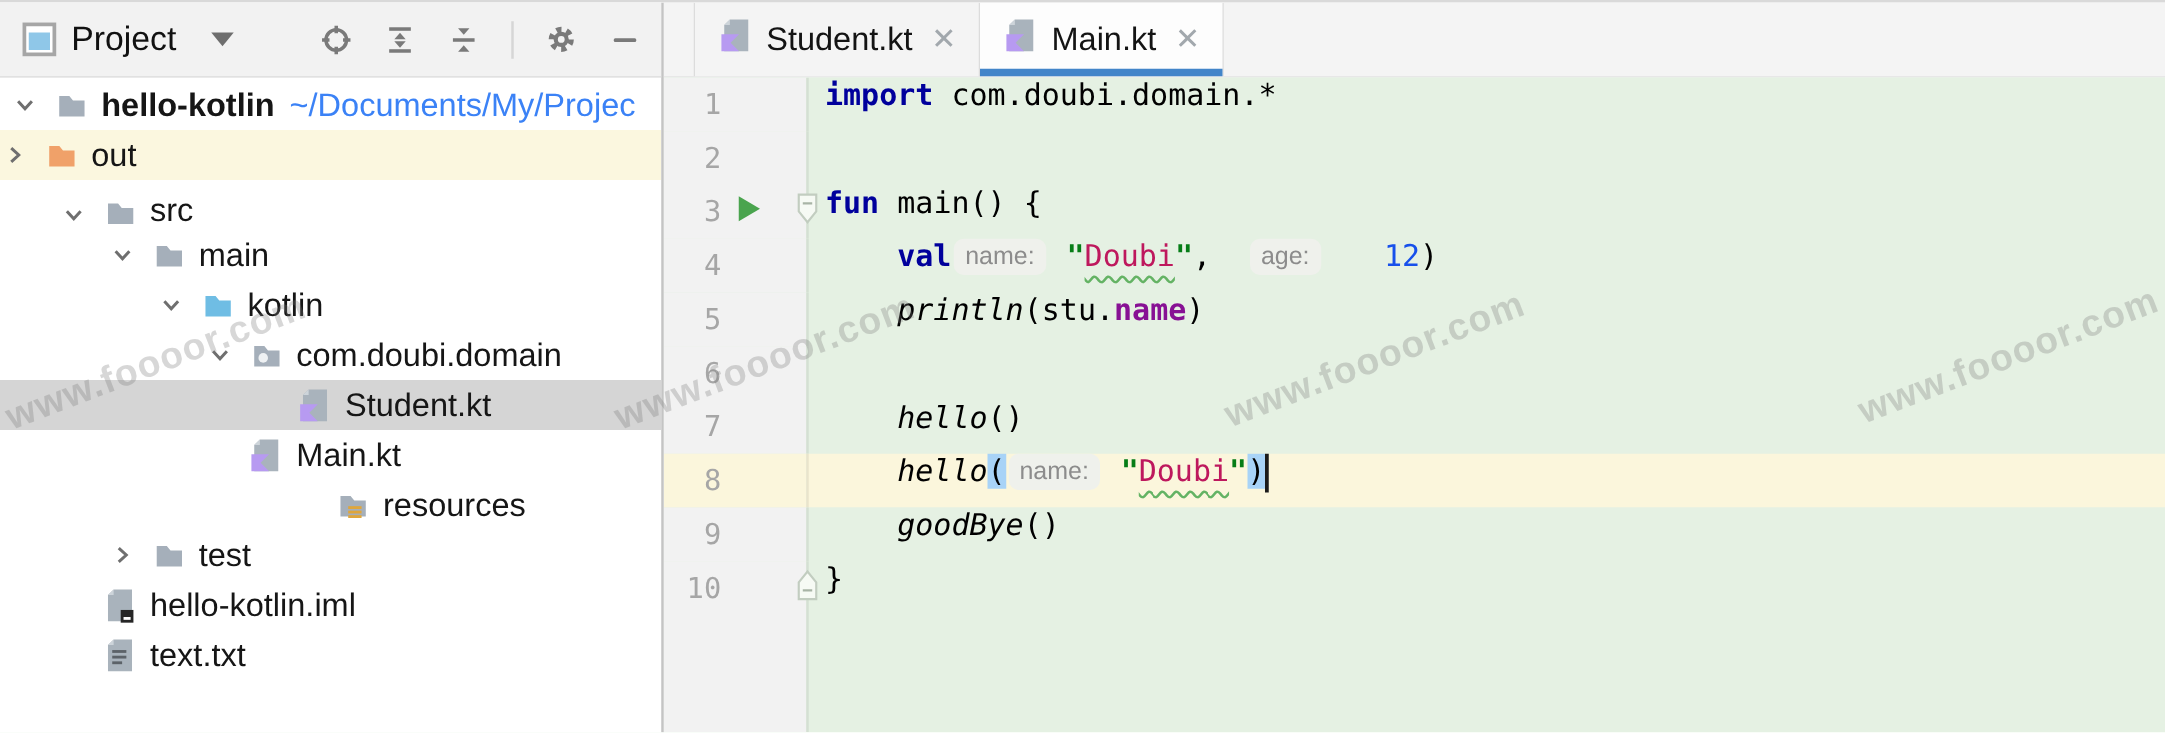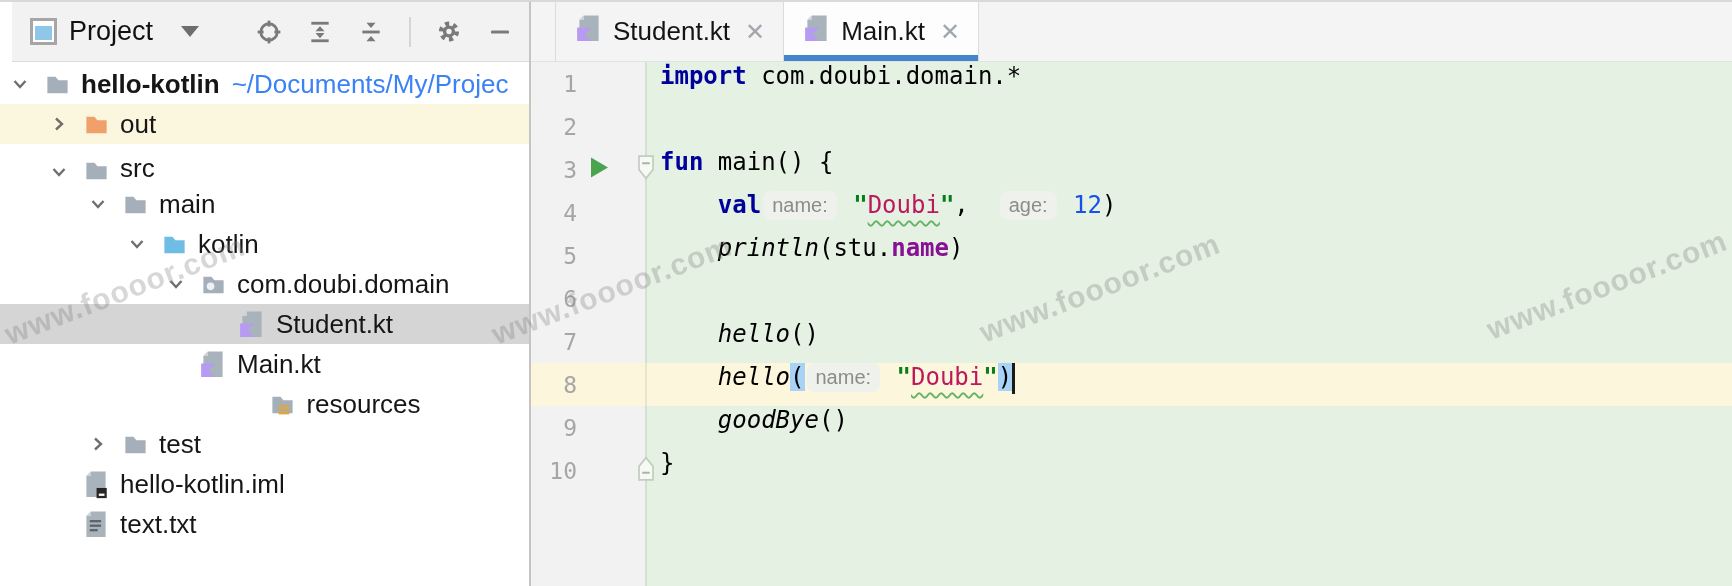--- a/index.html
+++ b/index.html
@@ -21,21 +21,20 @@
     border-right:2px solid #c4c4c4;
     display:flex;flex-direction:column;
     overflow:hidden;
   }
   .panel-header{
     height:60px;min-height:60px;
     background:#f2f2f2;
     border-bottom:1px solid #dcdcdc;
     display:flex;align-items:center;
     padding:0 16px 0 18px;
-    margin-left:12px;
   }
   .panel-title-group{display:flex;align-items:center;gap:12px;}
   .panel-title{font-size:27px;color:#111;}
   .caret-down{
     width:0;height:0;margin-left:16px;
     border-left:9px solid transparent;border-right:9px solid transparent;
     border-top:11px solid #6e6e6e;
   }
   .toolwin-icon{width:27px;height:27px;border:3px solid #a6a6a6;background:#fff;position:relative;}
   .toolwin-icon .pane{position:absolute;left:2px;right:2px;bottom:2px;top:5px;background:#8fc7e8;}
@@ -93,21 +92,21 @@
     padding-left:13px;white-space:pre;
   }
   .line-row.current .ln-cell,.line-row.current .code-cell{background:#fbf6dc;}
   .lnum{width:44px;text-align:right;margin-left:2px;}
   .run-arrow{position:absolute;left:58px;top:50%;transform:translateY(-50%);cursor:pointer;}
   .fold-marker{position:absolute;right:-11px;top:50%;transform:translateY(-50%);z-index:2;cursor:pointer;}
   
   .tk-kw{color:#00009c;font-weight:bold;}
   .tk-str{color:#067d17;font-weight:bold;}
   .tk-wavy{color:#be185d;font-weight:normal;text-decoration-line:underline;text-decoration-style:wavy;text-decoration-color:#64b364;text-decoration-thickness:2px;text-underline-offset:7px;}
-  .tk-num{color:#1750eb;}
+  .tk-num{color:#1750eb;margin-left:34px;}
   .tk-prop{color:#871094;font-weight:bold;}
   .tk-fn{font-style:italic;}
   .tk-hl{background:#a8d3f7;}
   .tk-hint{
     font-family:"Liberation Sans",sans-serif;font-size:20px;color:#8c8c8c;
     background:#eff1ec;border-radius:8px;padding:3px 9px;margin:0 2px;
   }
   .cursor-bar{display:inline-block;width:3px;height:31px;background:#1a1a1a;vertical-align:-7px;}
   
   .watermark{
@@ -179,21 +178,21 @@
             </svg>
           </span>
           <span class="icon-slot">
             <svg width="27" height="27" viewBox="0 0 24 24">
               <path d="M3 5.2 h7.2 l2.6 3.1 H21 v11.5 H3 Z" fill="#a5afba"></path>
             </svg>
           </span>
           <span class="tree-label bold">hello-kotlin</span>
           <span class="tree-path">~/Documents/My/Projec</span>
         </div>
-        <div class="tree-row hl-yellow" style="padding-left: 47px;">
+        <div class="tree-row hl-yellow" style="">
           <span class="chev-slot">
             <svg width="24" height="24" viewBox="0 0 24 24">
               <polyline points="9,6.5 15,12 9,17.5" fill="none" stroke="#6f6f6f" stroke-width="2.4"></polyline>
             </svg>
           </span>
           <span class="icon-slot">
             <svg width="27" height="27" viewBox="0 0 24 24">
               <path d="M3 5.2 h7.2 l2.6 3.1 H21 v11.5 H3 Z" fill="#f0a169"></path>
             </svg>
           </span>

